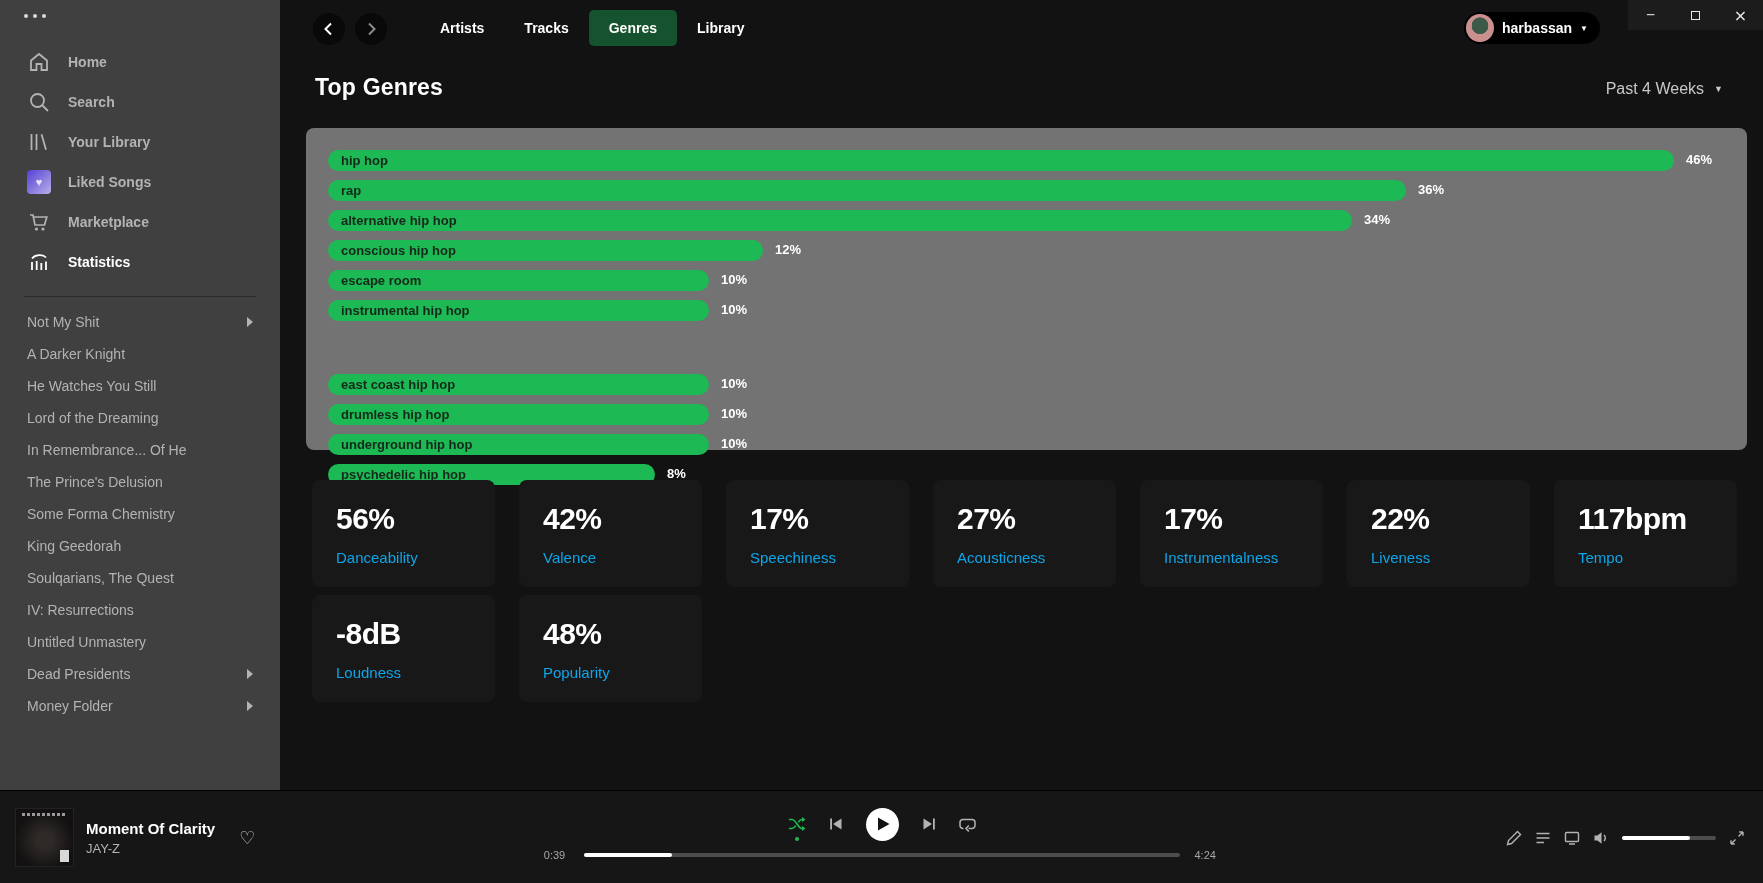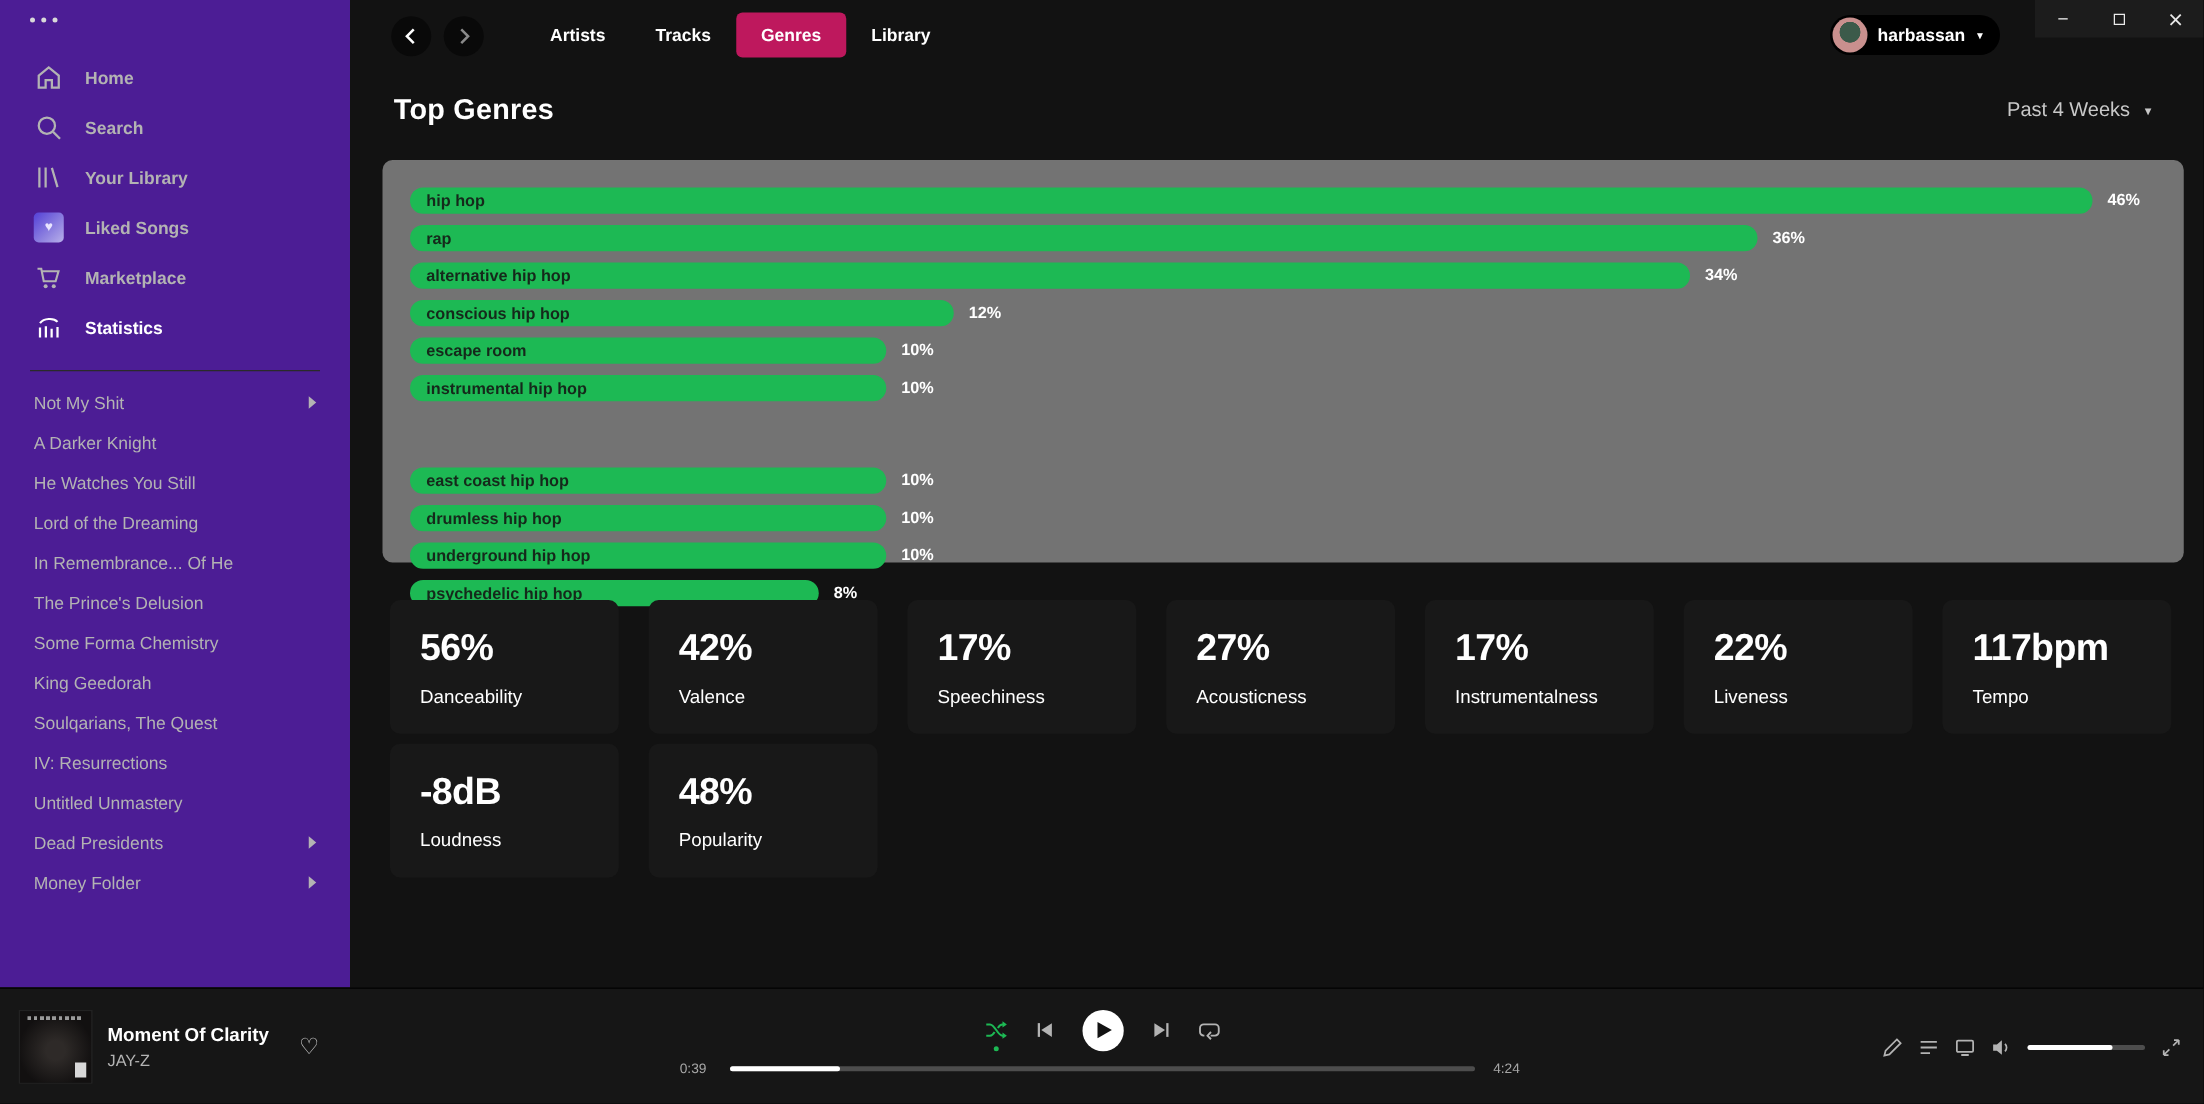--- a/index.html
+++ b/index.html
@@ -6,21 +6,21 @@
   html,body { background:#000; }
   .app {
     position:relative; width:1763px; height:883px; overflow:hidden;
     background:#121212; color:#fff;
     font-family:"Liberation Sans","DejaVu Sans",sans-serif;
     cursor:default; user-select:none;
   }
   [data-interactable="true"] { cursor:pointer; }
 
   
-  .sidebar { position:absolute; left:0; top:0; width:280px; height:790px; background:#4c1d95; }
+  .sidebar { position:absolute; left:0; top:0; width:280px; height:790px; background:#404040; }
   .menu-dots { position:absolute; left:24px; top:14px; display:flex; gap:5px; }
   .menu-dots i { width:4px; height:4px; border-radius:50%; background:#d9d9d9; }
   .nav { position:absolute; top:42px; left:0; right:0; }
   .nav-item { height:40px; display:flex; align-items:center; gap:17px; padding:0 27px;
               color:#b3b3b3; font-size:14px; font-weight:700; }
   .nav-item.active { color:#fff; }
   .nav-item svg { flex:0 0 auto; }
   .liked-box { width:24px; height:24px; border-radius:4px; flex:0 0 auto;
                background:linear-gradient(135deg,#5340d6 0%,#8f83e0 60%,#b8b0ea 100%);
                display:flex; align-items:center; justify-content:center;
@@ -36,21 +36,21 @@
   
   .content { position:absolute; left:280px; top:0; width:1483px; height:790px; }
 
   .topbar { position:absolute; left:0; top:0; right:0; height:58px; }
   .nav-circle { position:absolute; top:13px; width:32px; height:32px; border-radius:50%;
                 background:#090909; display:flex; align-items:center; justify-content:center; }
   .nav-circle.back { left:33px; }
   .nav-circle.fwd  { left:75px; }
   .tabs { position:absolute; left:140px; top:10px; display:flex; align-items:center; }
   .tab { padding:10px 20px; font-size:14px; font-weight:700; color:#fff; border-radius:5px; }
-  .tab.active { background:#be185d; }
+  .tab.active { background:#14532d; }
   .user-chip { position:absolute; right:163px; top:12px; height:32px; border-radius:16px;
                background:#000; display:flex; align-items:center; gap:8px; padding:2px 12px 2px 2px; }
   .avatar { width:28px; height:28px; border-radius:50%;
             background:radial-gradient(circle at 50% 42%,#3c5a4a 0 38%,#c9908e 40%);
             flex:0 0 auto; }
   .user-name { font-size:14px; font-weight:700; }
   .chip-caret { font-size:8px; color:#fff; }
 
   .win-controls { position:absolute; right:0; top:0; width:135px; height:30px; background:#1c1c1c;
                   display:flex; }
@@ -72,21 +72,21 @@
          display:flex; align-items:center; }
   .bar-label { padding-left:13px; font-size:13px; font-weight:700; color:#15291b;
                white-space:nowrap; }
   .bar-value { position:absolute; top:5px; font-size:13px; font-weight:700; color:#fff; }
 
   
   .stats-grid { position:absolute; left:32px; top:480px;
                 display:grid; grid-template-columns:repeat(7,183px); gap:8px 24px; }
   .stat-card { width:183px; height:107px; background:#181818; border-radius:8px; padding:22px 24px; }
   .stat-value { font-size:30px; font-weight:700; letter-spacing:-.5px; }
-  .stat-label { margin-top:13px; font-size:15px; color:#ffffff; }
+  .stat-label { margin-top:13px; font-size:15px; color:#0ea5e9; }
 
   
   .playerbar { position:absolute; left:0; bottom:0; width:1763px; height:93px;
                background:#161616; border-top:1px solid #000; }
   .np { position:absolute; left:16px; top:18px; display:flex; align-items:center; }
   .album-art { width:57px; height:57px; flex:0 0 auto; position:relative;
                background:radial-gradient(circle at 50% 55%, #2e2a28 0 18%, #121010 70%);
                box-shadow:0 0 0 1px #222; }
   .album-art .art-top { position:absolute; top:4px; left:6px; right:6px; height:3px;
                background:repeating-linear-gradient(90deg,#9a9a9a 0 3px,transparent 3px 5px); }

